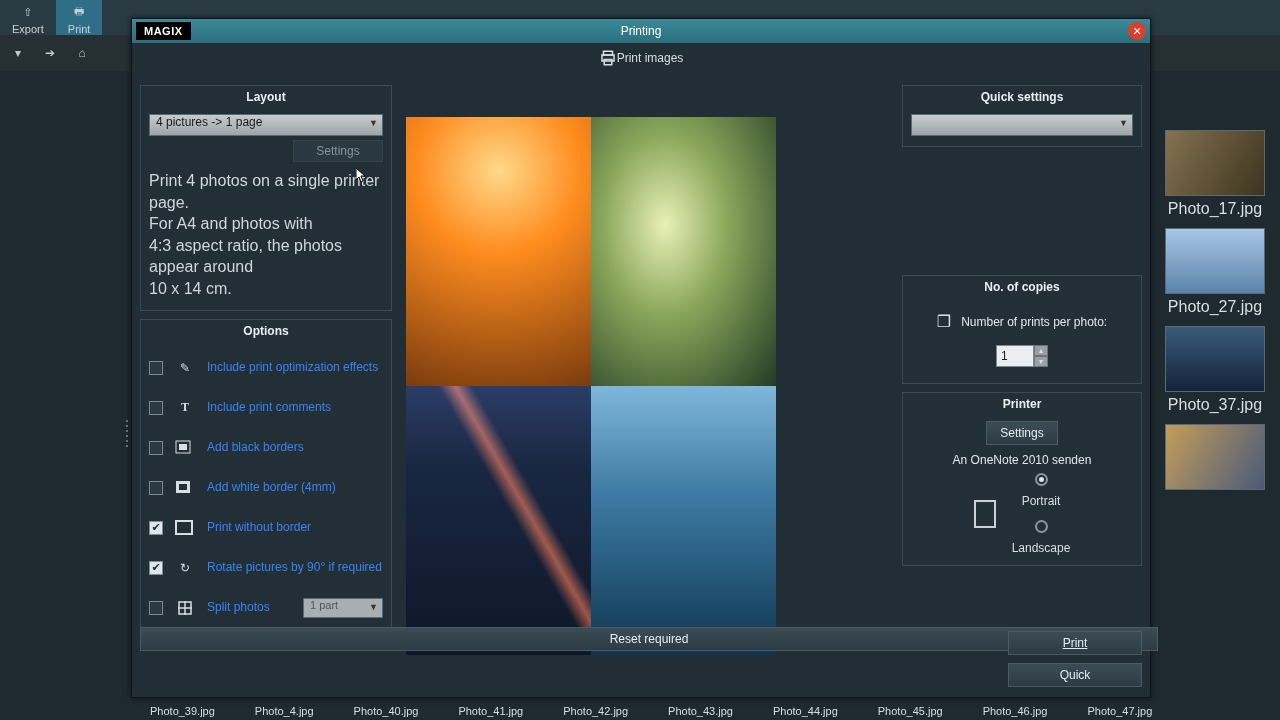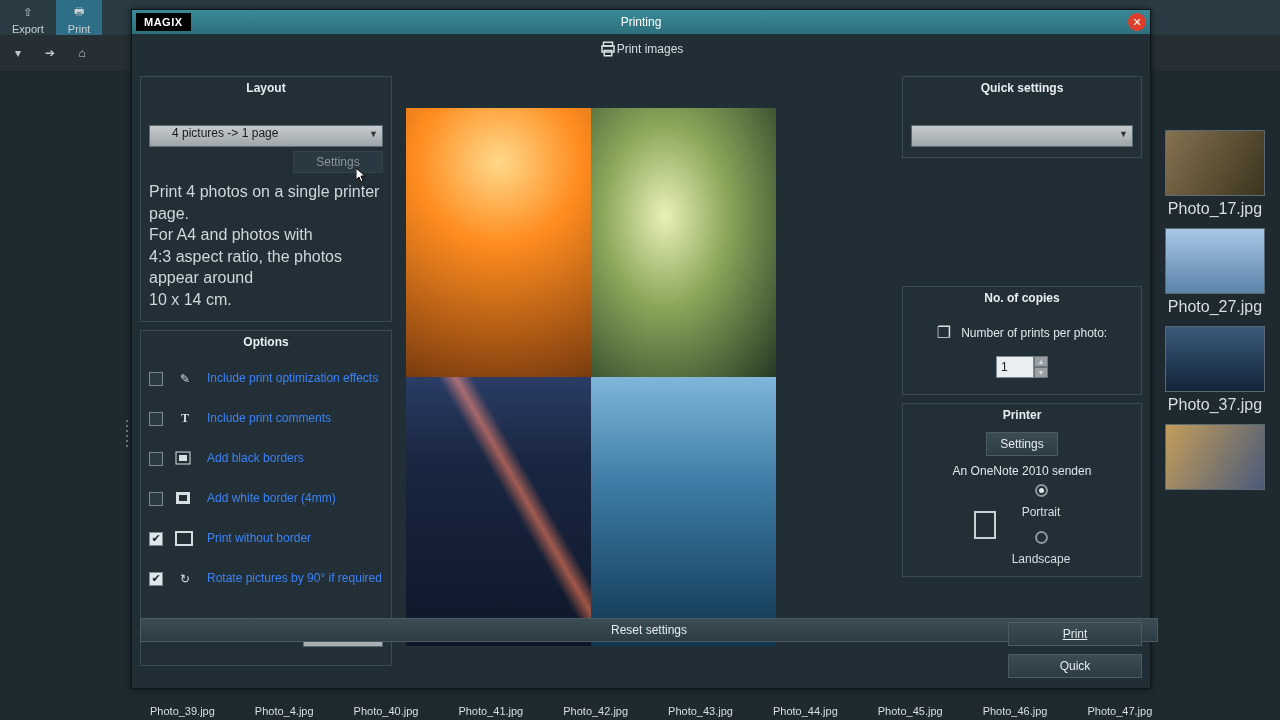--- a/index.html
+++ b/index.html
@@ -17,40 +17,40 @@
 
 .thumbstrip { position:absolute; right:0; top:130px; width:130px; display:flex; flex-direction:column; gap:10px; }
 .thumbcell { display:flex; flex-direction:column; align-items:center; }
 .thumb { width:100px; height:66px; border:1px solid #5a6a72; }
 .thumbcell .cap { font-size:16px; color:#d8dfe3; margin-top:4px; }
 
 .filmstrip { position:absolute; left:130px; bottom:0; right:0; height:18px; display:flex; gap:40px; padding-left:20px; align-items:center; }
 .filmstrip span { font-size:11px; color:#d8dfe3; }
 
 
-.dialog { position:absolute; left:131px; top:9px; width:1020px; height:680px; background:#212e35; border:1px solid #0e1418; box-shadow:0 0 6px rgba(0,0,0,.6); }
+.dialog { position:absolute; left:131px; top:18px; width:1020px; height:680px; background:#212e35; border:1px solid #0e1418; box-shadow:0 0 6px rgba(0,0,0,.6); }
 .dlg-title { height:24px; background:linear-gradient(#3a8a98,#2d6f7c); display:flex; align-items:center; color:#fff; font-size:12px; position:relative; }
 .dlg-logo { background:#000; color:#fff; font-weight:bold; padding:3px 8px; margin-left:4px; font-size:11px; letter-spacing:.5px;}
 .dlg-title-text { position:absolute; left:50%; transform:translateX(-50%); }
 .dlg-close { position:absolute; right:4px; top:3px; width:18px; height:18px; border-radius:9px; background:#de3d2a; color:#fff; display:flex; align-items:center;justify-content:center; font-size:11px; cursor:pointer;}
 .subhead { height:30px; display:flex; align-items:center; justify-content:center; color:#d8dfe3; }
 .subhead svg { width:18px;height:18px; }
 
 .body { position:absolute; top:66px; left:8px; right:8px; bottom:10px; display:flex; gap:14px; }
 .col { display:flex; flex-direction:column; }
 .left { width:252px; }
 .center { flex:1; display:flex; align-items:flex-start; justify-content:center; }
 .right { width:240px; align-items:stretch; }
 
 .panel { border:1px solid #3b4b53; background:#232f36; margin-bottom:8px; }
 .panel-h { text-align:center; font-weight:600; font-size:12px; padding:4px 0; color:#e8eef2;}
 .panel-body { padding:6px 8px 10px; }
 
 
-.select { width:100%; height:22px; background:linear-gradient(#c6cbce,#9ea5a9); border:1px solid #5a6a72; color:#1a1a1a; font-size:12px; padding:0 20px 0 22px; position:relative; cursor:pointer;margin-top:20px;}
+.select { width:100%; height:22px; background:linear-gradient(#c6cbce,#9ea5a9); border:1px solid #5a6a72; color:#1a1a1a; font-size:12px; padding:0 20px 0 6px; position:relative; cursor:pointer;}
 .select::after { content:"▼"; position:absolute; right:4px; top:3px; font-size:9px; color:#333;}
 .btn-inset { display:block; width:90px; height:22px; margin:4px 0 4px auto; background:#2a3941; color:#88949a; border:1px solid #354349; text-align:center; line-height:20px; font-size:12px; }
 .desc { font-size:16px; line-height:1.35; color:#cfd7db; padding:4px 0 0; white-space:pre-line;}
 
 
 .optrow { display:flex; align-items:center; gap:10px; padding:8px 0; min-height:40px;}
 .chk { width:14px; height:14px; border:1px solid #7d8a91; background:#2a3a42; display:flex;align-items:center;justify-content:center; flex-shrink:0; cursor:pointer;}
 .chk.checked::after { content:"✔"; color:#1c2a31; font-size:11px; }
 .chk.checked { background:#dfe6e9;}
 .optico { width:24px; height:24px; display:flex;align-items:center;justify-content:center; flex-shrink:0; color:#d8dfe3;}
@@ -303,21 +303,21 @@
                 <span class="radio"></span>
                 <span>Landscape</span>
               </div>
             </div>
           </div>
         </div>
       </div>
     </div>
   </div>
 
-  <div class="btn wide reset-btn">Reset settings</div>
+  <div class="btn wide reset-btn">Reset required</div>
   <div class="bottom-btns">
     <div class="btn wide">
         <span style="text-decoration:underline;text-decoration-color:#e4ecf0;">Print</span>
       </div>
     <div class="btn wide">Quick</div>
   </div>
 </div>
 
 <div class="cursor">
   <svg viewBox="0 0 12 16">

